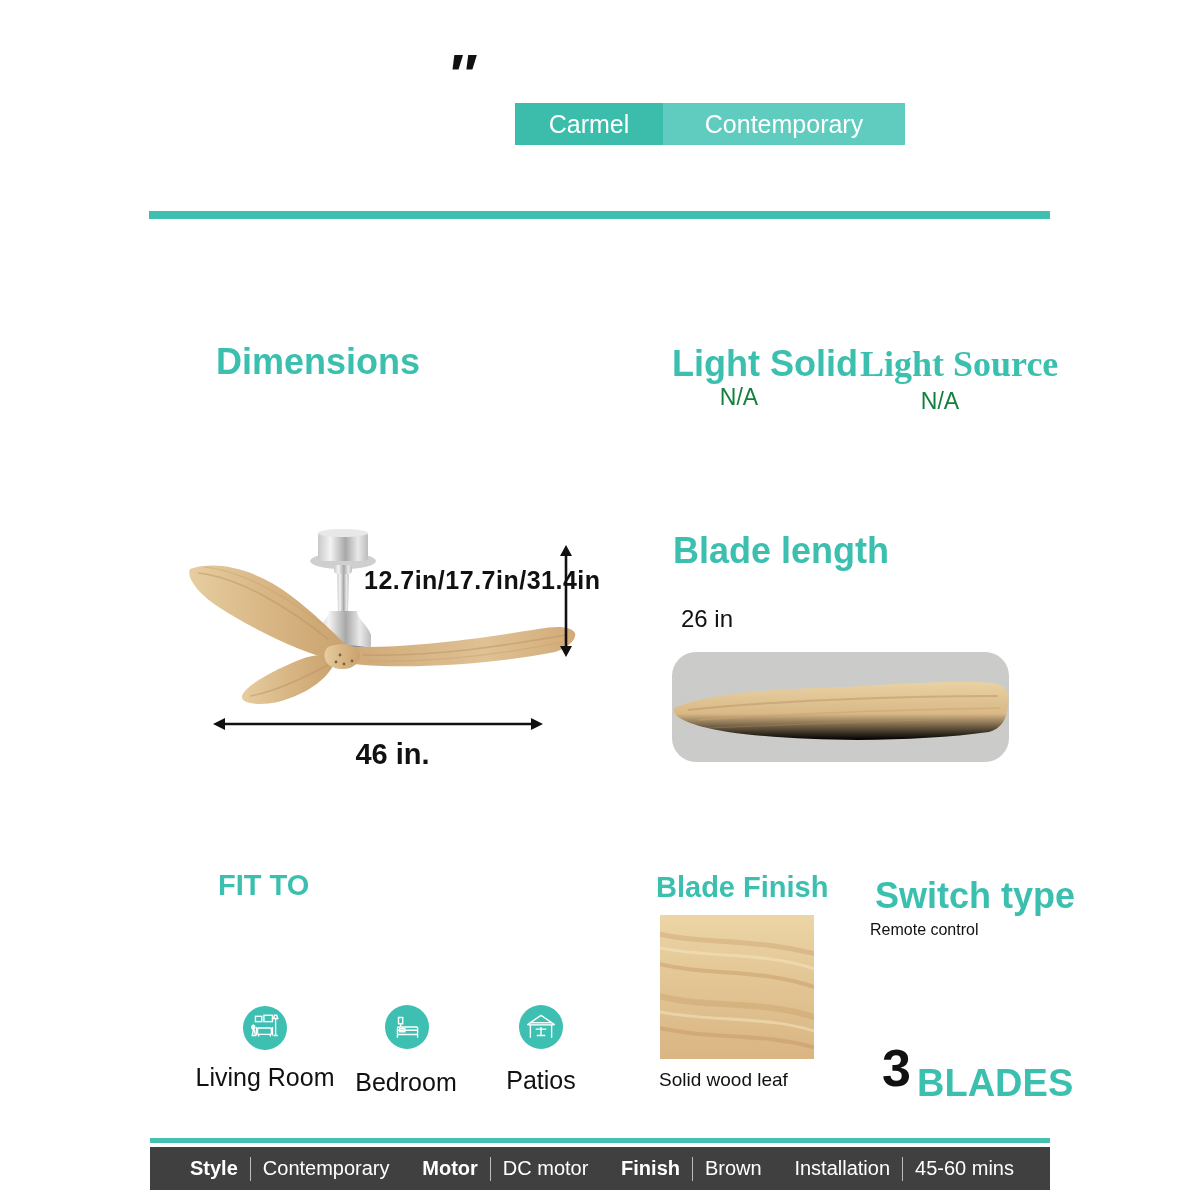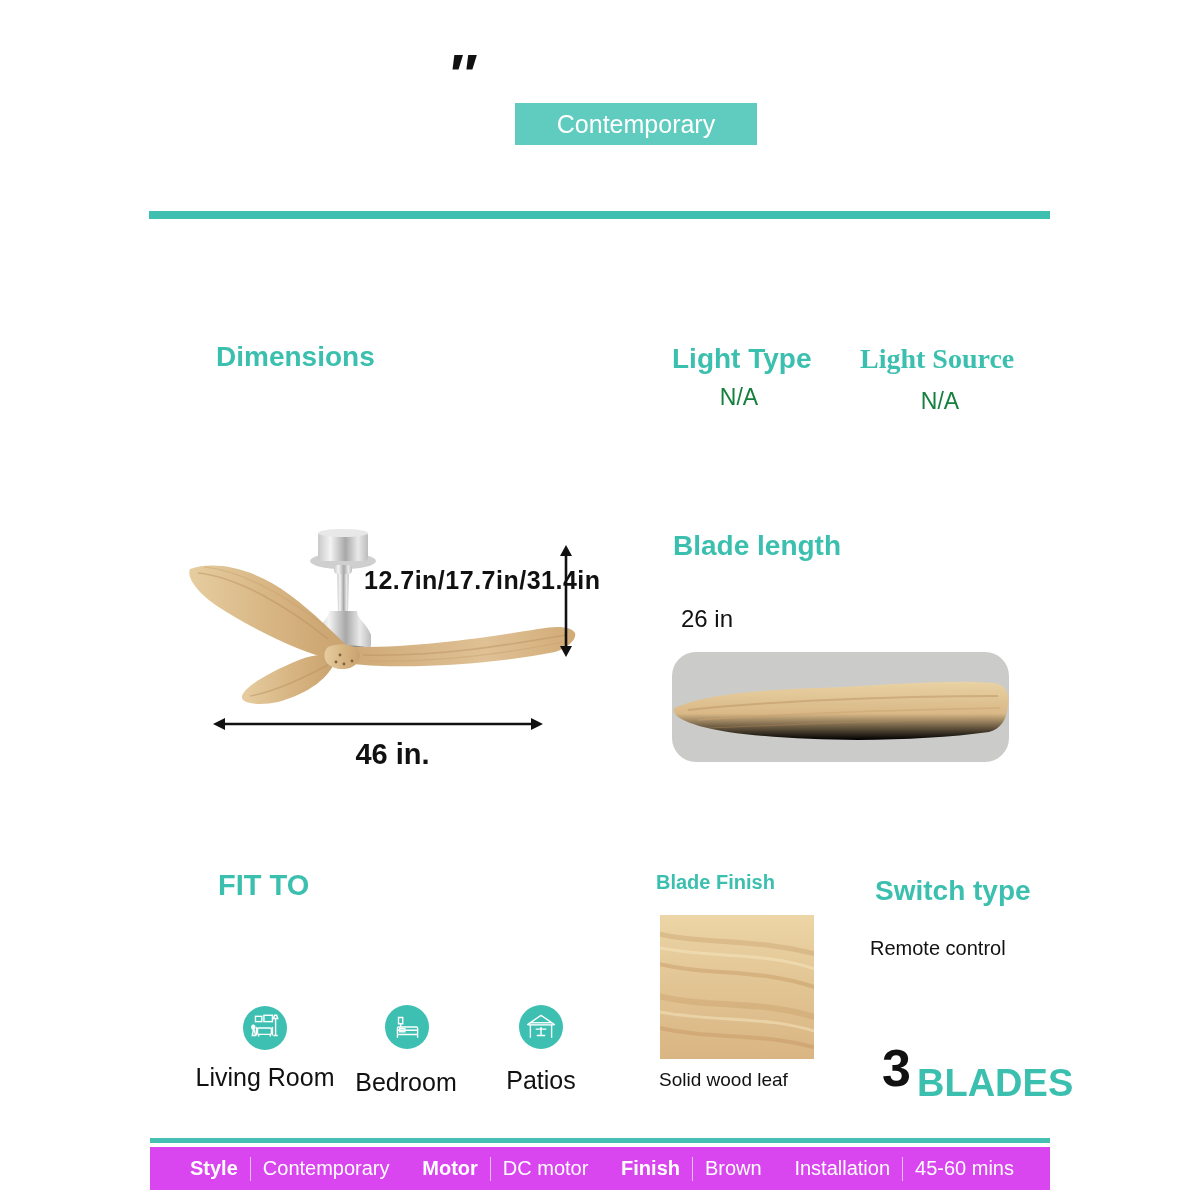--- a/index.html
+++ b/index.html
@@ -1,19 +1,19 @@
 <!DOCTYPE html>
 <html><head>
 <meta charset="utf-8">
 <style>
   html,body{margin:0;padding:0;background:#ffffff;}
   body{font-family:"Liberation Sans",sans-serif;color:#111;}
   #stage{position:relative;width:1200px;height:1200px;background:#fff;overflow:hidden;}
   .abs{position:absolute;}
-  .heading{font-weight:700;color:#3bbfae;font-size:28px;letter-spacing:0;}
+  .heading{font-weight:700;color:#3bbfae;font-size:36px;letter-spacing:0;}
   
   .size-num{left:298px;top:30px;font-size:127px;font-weight:800;letter-spacing:-4px;line-height:1;color:#111;}
   .size-unit{left:447px;top:46px;font-size:58px;font-weight:700;font-style:italic;color:#111;line-height:1;}
   .badge{left:515px;top:103px;height:42px;display:flex;}
   .badge-seg{display:flex;align-items:center;justify-content:center;color:#fff;font-size:25px;}
   .badge-left{width:148px;background:#3cbcab;}
   .badge-right{width:242px;background:#5fccbf;}
   .divider{left:149px;top:211px;width:901px;height:8px;background:#3ebfb0;}
   
   .h-dimensions{left:216px;top:341px;}
@@ -29,48 +29,49 @@
   
   .h-blade-length{left:673px;top:530px;}
   .blade-len-val{left:681px;top:605px;font-size:24px;}
   .blade-svg{left:668px;top:648px;}
   
   .h-fit{left:218px;top:869px;font-size:29px;}
   .fit-val{left:318px;top:866px;font-size:31px;font-weight:400;color:#1a1a1a;}
   .area-icon{width:44px;height:44px;border-radius:50%;background:#3dbfb2;display:flex;align-items:center;justify-content:center;}
   .area-label{font-size:25px;color:#111;text-align:center;width:160px;}
   
-  .h-blade-finish{left:656px;top:871px;font-size:20px;}
+  .h-blade-finish{left:656px;top:871px;font-size:29px;}
   .wood-square{left:660px;top:915px;}
   .finish-caption{left:659px;top:1069px;font-size:19px;color:#111;}
   .h-switch{left:875px;top:875px;}
-  .switch-val{left:870px;top:921px;font-size:20px;margin-top:16px;}
+  .switch-val{left:870px;top:921px;font-size:16px;}
   .blades-count{left:882px;top:1042px;font-size:52px;font-weight:800;line-height:1;color:#111;}
   .blades-label{left:917px;top:1062px;font-size:38px;font-weight:700;color:#3bbfae;}
   
   .strip{left:150px;top:1138px;width:900px;height:5px;background:#45c0b2;}
-  .bar{left:150px;top:1147px;width:900px;height:43px;background:#d946ef;display:flex;align-items:center;justify-content:space-between;padding:0 36px 0 40px;box-sizing:border-box;}
+  .bar{left:150px;top:1147px;width:900px;height:43px;background:#404040;display:flex;align-items:center;justify-content:space-between;padding:0 36px 0 40px;box-sizing:border-box;}
   .spec{display:flex;align-items:center;gap:12px;color:#fff;font-size:20px;}
   .spec-label{font-weight:700;}
   .spec:nth-child(4) .spec-label{font-weight:400;}
   .spec-sep{width:1px;height:24px;background:rgba(255,255,255,0.65);}
 </style>
 </head>
 <body>
 
 <div id="stage">
 
   <div class="abs size-unit">″</div>
   <div class="abs badge">
+    <div class="badge-seg badge-left">Carmel</div>
     <div class="badge-seg badge-right">Contemporary</div>
   </div>
   <div class="abs divider"></div>
 
   <div class="abs heading h-dimensions">Dimensions</div>
-  <div class="abs heading h-light-type">Light Type</div>
+  <div class="abs heading h-light-type">Light Solid</div>
   <div class="abs na-val lt-na">N/A</div>
   <div class="abs heading h-light-source">Light Source</div>
   <div class="abs na-val ls-na">N/A</div>
 
   <svg class="abs fan-svg" width="420" height="212" viewBox="0 0 420 212">
     <defs>
       <linearGradient id="metal" x1="0" y1="0" x2="1" y2="0">
         <stop offset="0" stop-color="#c9c9c9"></stop>
           <stop offset="0.25" stop-color="#f3f3f3"></stop>
         <stop offset="0.55" stop-color="#a8a8a8"></stop>

